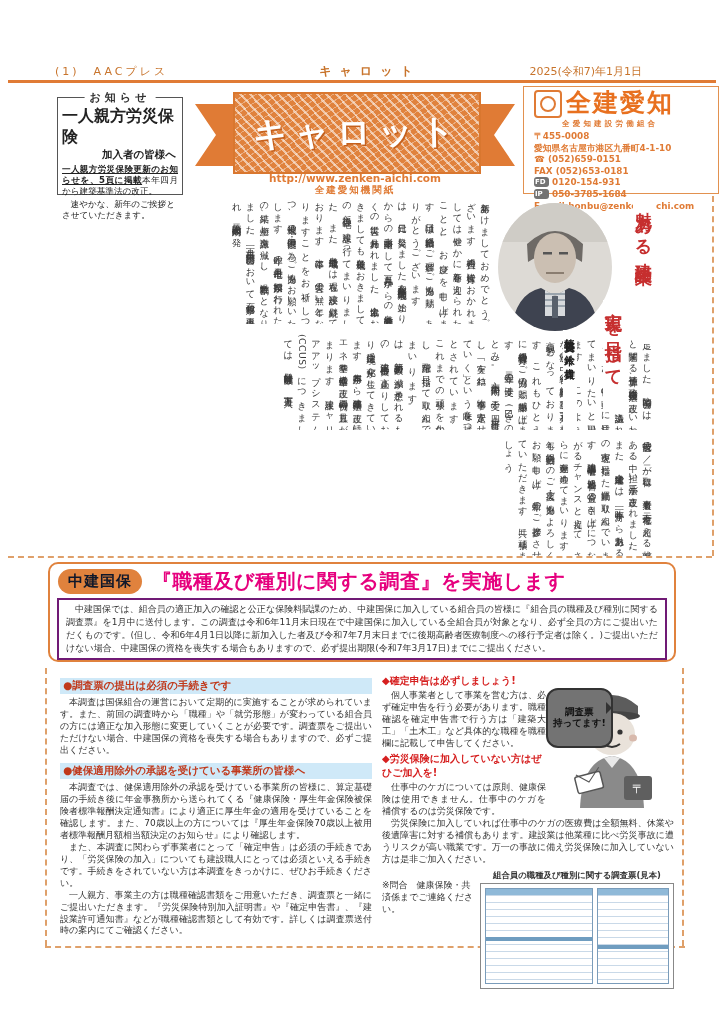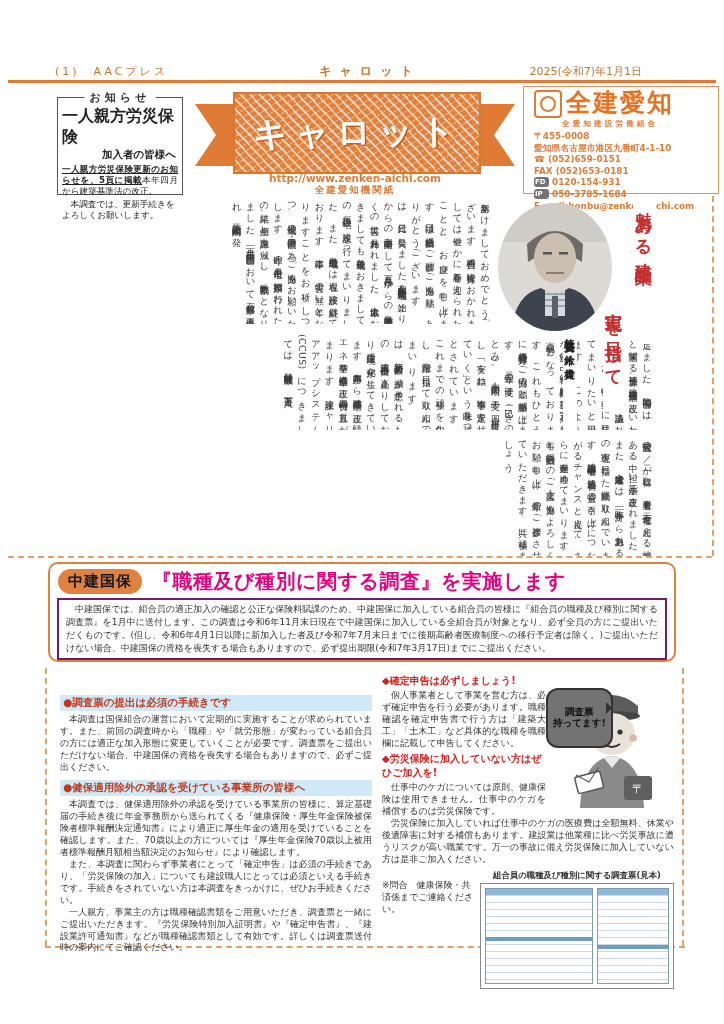--- a/index.html
+++ b/index.html
@@ -67,21 +67,21 @@
   .survey-titlerow{display:flex;align-items:center;gap:10px;padding:4px 6px 1px 8px;}
   .survey-badge{background:#e0823d;color:#0f172a;font-size:15px;font-weight:bold;border-radius:16px;
                 padding:3px 10px;letter-spacing:1px;flex:none;}
   .survey-title{font-size:20px;font-weight:bold;color:#e6007e;letter-spacing:.5px;white-space:nowrap;}
   .survey-bodybox{margin:2px 7px;border:2px solid #701a75;padding:3px 7px;font-size:9px;
                   line-height:1.45;text-align:justify;color:#333;text-indent:1em;}
   
   .b-vline-l{position:absolute;left:45px;top:668px;height:278px;border-left:2px dashed #dfa06a;}
   .b-vline-r{position:absolute;left:682px;top:668px;height:278px;border-left:2px dashed #dfa06a;}
   .b-hline{position:absolute;left:45px;top:946px;width:640px;border-top:2px dashed #dfa06a;}
-  .colL{position:absolute;left:60px;top:672px;width:312px;margin-top:17px;}
+  .colL{position:absolute;left:60px;top:672px;width:312px;}
   .colR{position:absolute;left:382px;top:672px;width:292px;}
   .sec-head{background:#cfe9f8;color:#c0391b;font-weight:bold;font-size:10.5px;
             padding:1px 3px;margin:6px 0 3px 0;white-space:nowrap;}
   .sec-body{font-size:9px;line-height:1.33;text-align:justify;color:#333;text-indent:1em;margin:0;}
   .rc-head{color:#d61f1f;font-weight:bold;font-size:10px;margin:2px 0 2px 0;}
   .rc-top{position:relative;}
   .rc-narrow{margin-right:128px;}
   .cartoon{position:absolute;right:0;top:2px;width:124px;height:132px;}
   .bubble{position:absolute;left:-4px;top:12px;background:#737373;border:2px solid #333;border-radius:12px;
           padding:17px 5px;font-size:9.5px;font-weight:bold;color:#111;line-height:1.15;text-align:center;z-index:2;}
@@ -107,21 +107,21 @@
   <div class="hdr-left">(1)　AACプレス</div>
   <div class="hdr-center">キャロット</div>
   <div class="hdr-date">2025(令和7)年1月1日</div>
   <div class="hdr-rule"></div>
 
   <div class="notice">
     <span class="notice-title">お知らせ</span>
     <div class="notice-h1">一人親方労災保険</div>
     <div class="notice-h2">加入者の皆様へ</div>
     <div class="notice-body"><span class="notice-emph">一人親方労災保険更新のお知らせを、5頁に掲載</span><span>本年四月から建築基準法の改正。</span></div>
-    <div class="notice-body2">本調査では、更新手続きをよろしくお願いします。</div>
+    <div class="notice-body2">速やかな、新年のご挨拶とさせていただきます。</div>
   </div>
 
   <div class="banner">
     <div class="ribbon-tail left"></div>
     <div class="ribbon-tail right"></div>
     <div class="ribbon-main">
       <span class="ribbon-title">キャロット</span>
     </div>
     <div class="banner-url">http://www.zenken-aichi.com</div>
     <div class="banner-sub">全建愛知機関紙</div>

